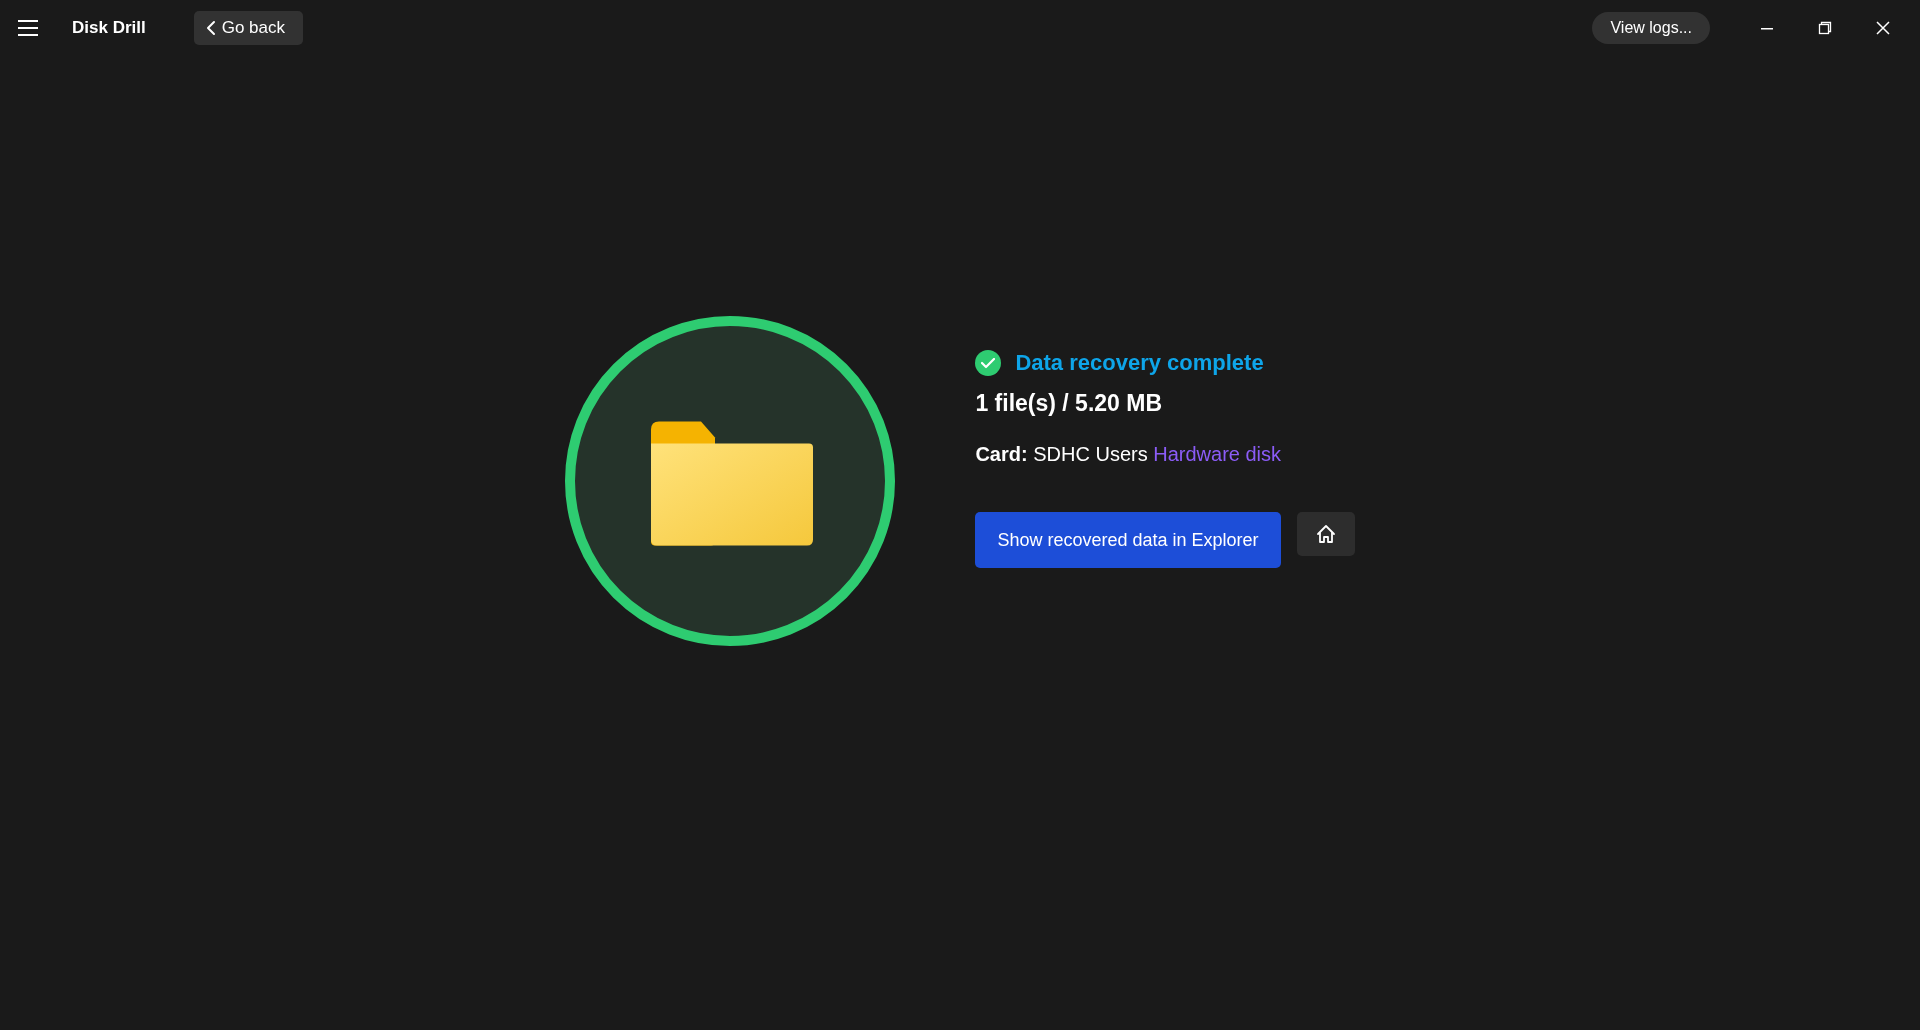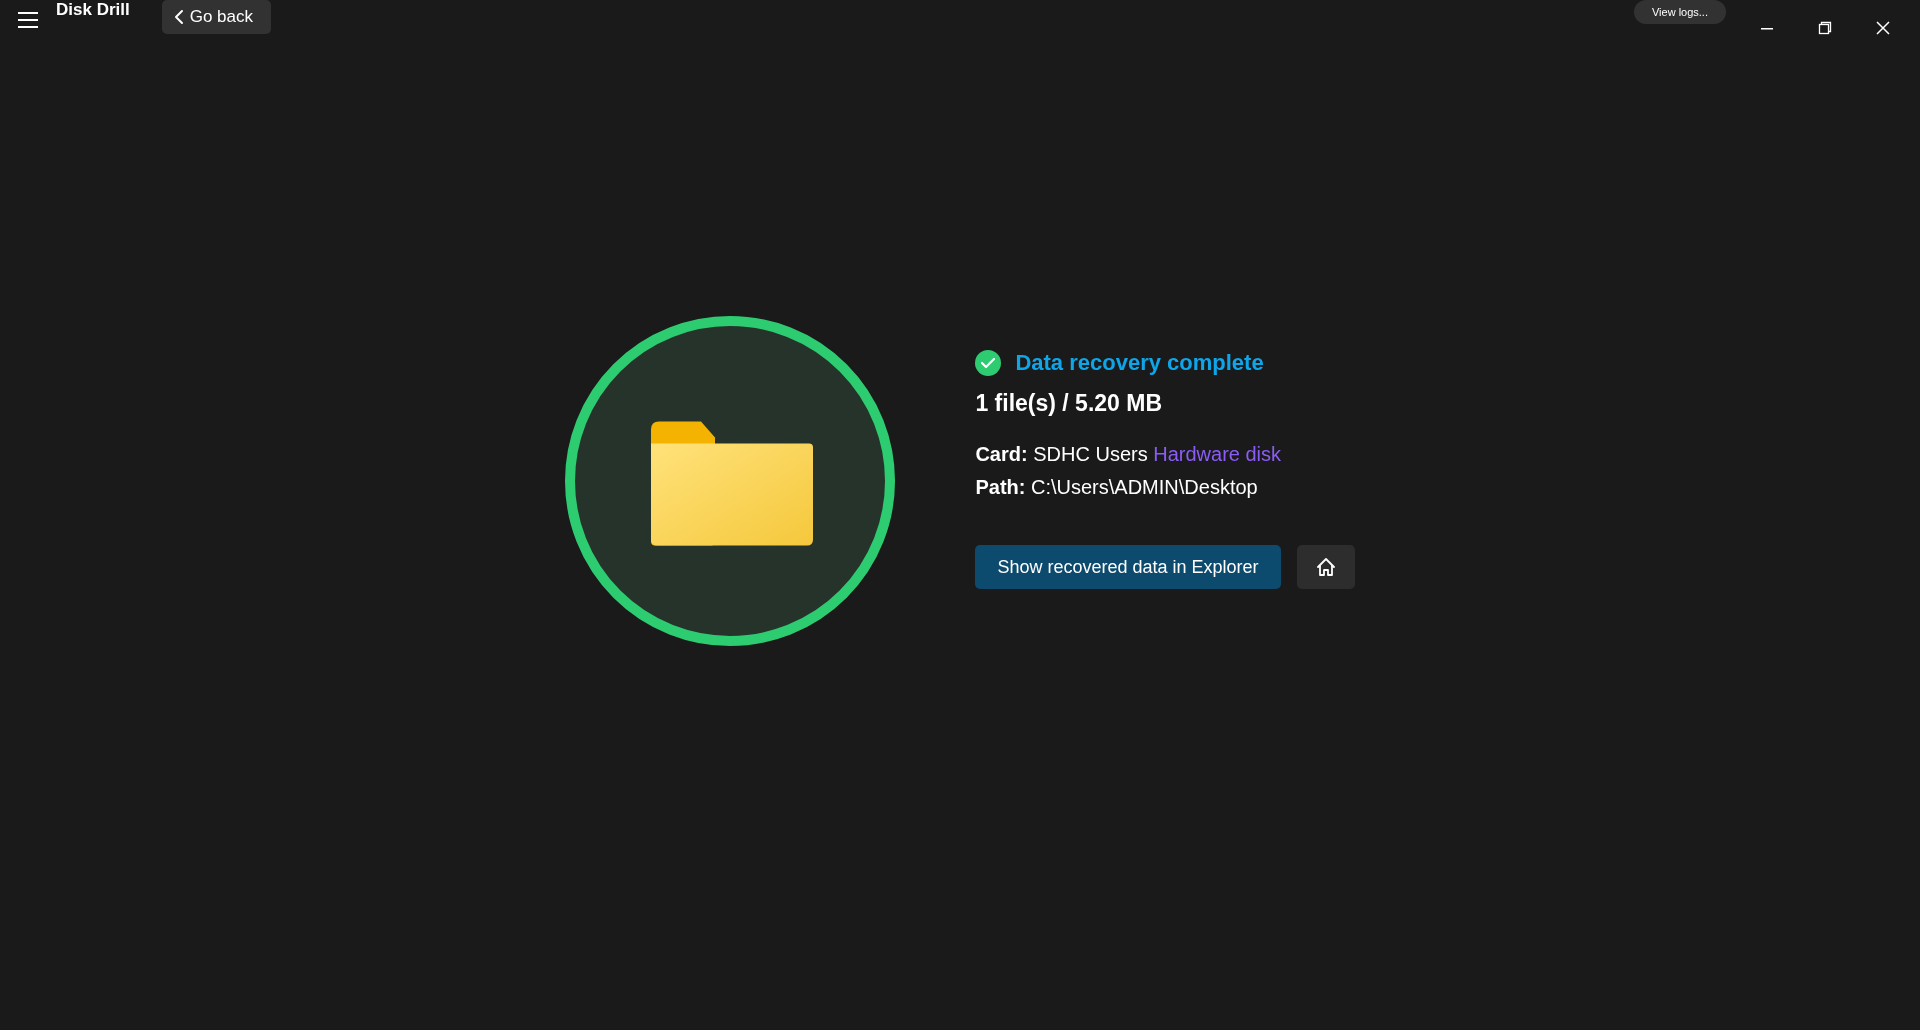--- a/index.html
+++ b/index.html
@@ -9,22 +9,23 @@
       background: #1a1a1a;
       color: #ffffff;
       font-family: "Segoe UI", -apple-system, sans-serif;
       overflow: hidden;
     }
 
     
     .titlebar {
       height: 56px;
       display: flex;
+      align-items: center;
       padding: 0 8px;
-      gap: 4px;
+      gap: 20px;
     }
     .hamburger {
       width: 40px;
       height: 40px;
       display: flex;
       align-items: center;
       justify-content: center;
       cursor: pointer;
       border-radius: 4px;
     }
@@ -46,24 +47,24 @@
       border-radius: 5px;
       font-size: 17px;
       cursor: pointer;
       margin-left: 18px;
     }
     .titlebar-spacer { flex: 1; }
     .viewlogs-btn {
       background: #323232;
       border: none;
       color: #ffffff;
-      height: 24px;
+      height: 32px;
       padding: 0 18px;
       border-radius: 16px;
-      font-size: 11px;
+      font-size: 16px;
       cursor: pointer;
       margin-right: 8px;
     }
     .win-controls {
       display: flex;
       align-items: center;
     }
     .win-btn {
       width: 58px;
       height: 40px;
@@ -141,24 +142,24 @@
     }
     .meta-label { font-weight: 600; }
     .meta-value { font-weight: 400; }
     .meta-suffix { color: #8b5cf6; font-weight: 400; }
     .btn-row {
       display: flex;
       gap: 16px;
       margin-top: 46px;
     }
     .primary-btn {
-      background: #0c4a6e;
-      border: none;
-      color: #ffffff;
-      height: 44px;
+      background: #1d4ed8;
+      border: none;
+      color: #ffffff;
+      height: 56px;
       padding: 0 22px;
       border-radius: 5px;
       font-size: 18px;
       font-weight: 400;
       cursor: pointer;
     }
     .icon-btn {
       width: 58px;
       height: 44px;
       background: #2d2d2d;
@@ -236,24 +237,20 @@
       <div class="status-text">Data recovery complete</div>
     </div>
 
     <div class="summary">1 file(s) / 5.20 MB</div>
 
     <div class="meta-row">
       <span class="meta-label">Card:</span>
       <span class="meta-value">SDHC Users</span>
       <span class="meta-suffix">Hardware disk</span>
     </div>
-    <div class="meta-row">
-      <span class="meta-label">Path:</span>
-      <span class="meta-value">C:\Users\ADMIN\Desktop</span>
-    </div>
 
     <div class="btn-row">
       <button class="primary-btn">Show recovered data in Explorer</button>
       <button class="icon-btn">
         <svg width="22" height="22" viewBox="0 0 22 22">
           <path d="M3 11 L11 3 L19 11" stroke="#ffffff" stroke-width="1.8" fill="none" stroke-linecap="round" stroke-linejoin="round"></path>
           <path d="M5 10 V19 H9 V14 H13 V19 H17 V10" stroke="#ffffff" stroke-width="1.8" fill="none" stroke-linecap="round" stroke-linejoin="round"></path>
         </svg>
       </button>
     </div>

